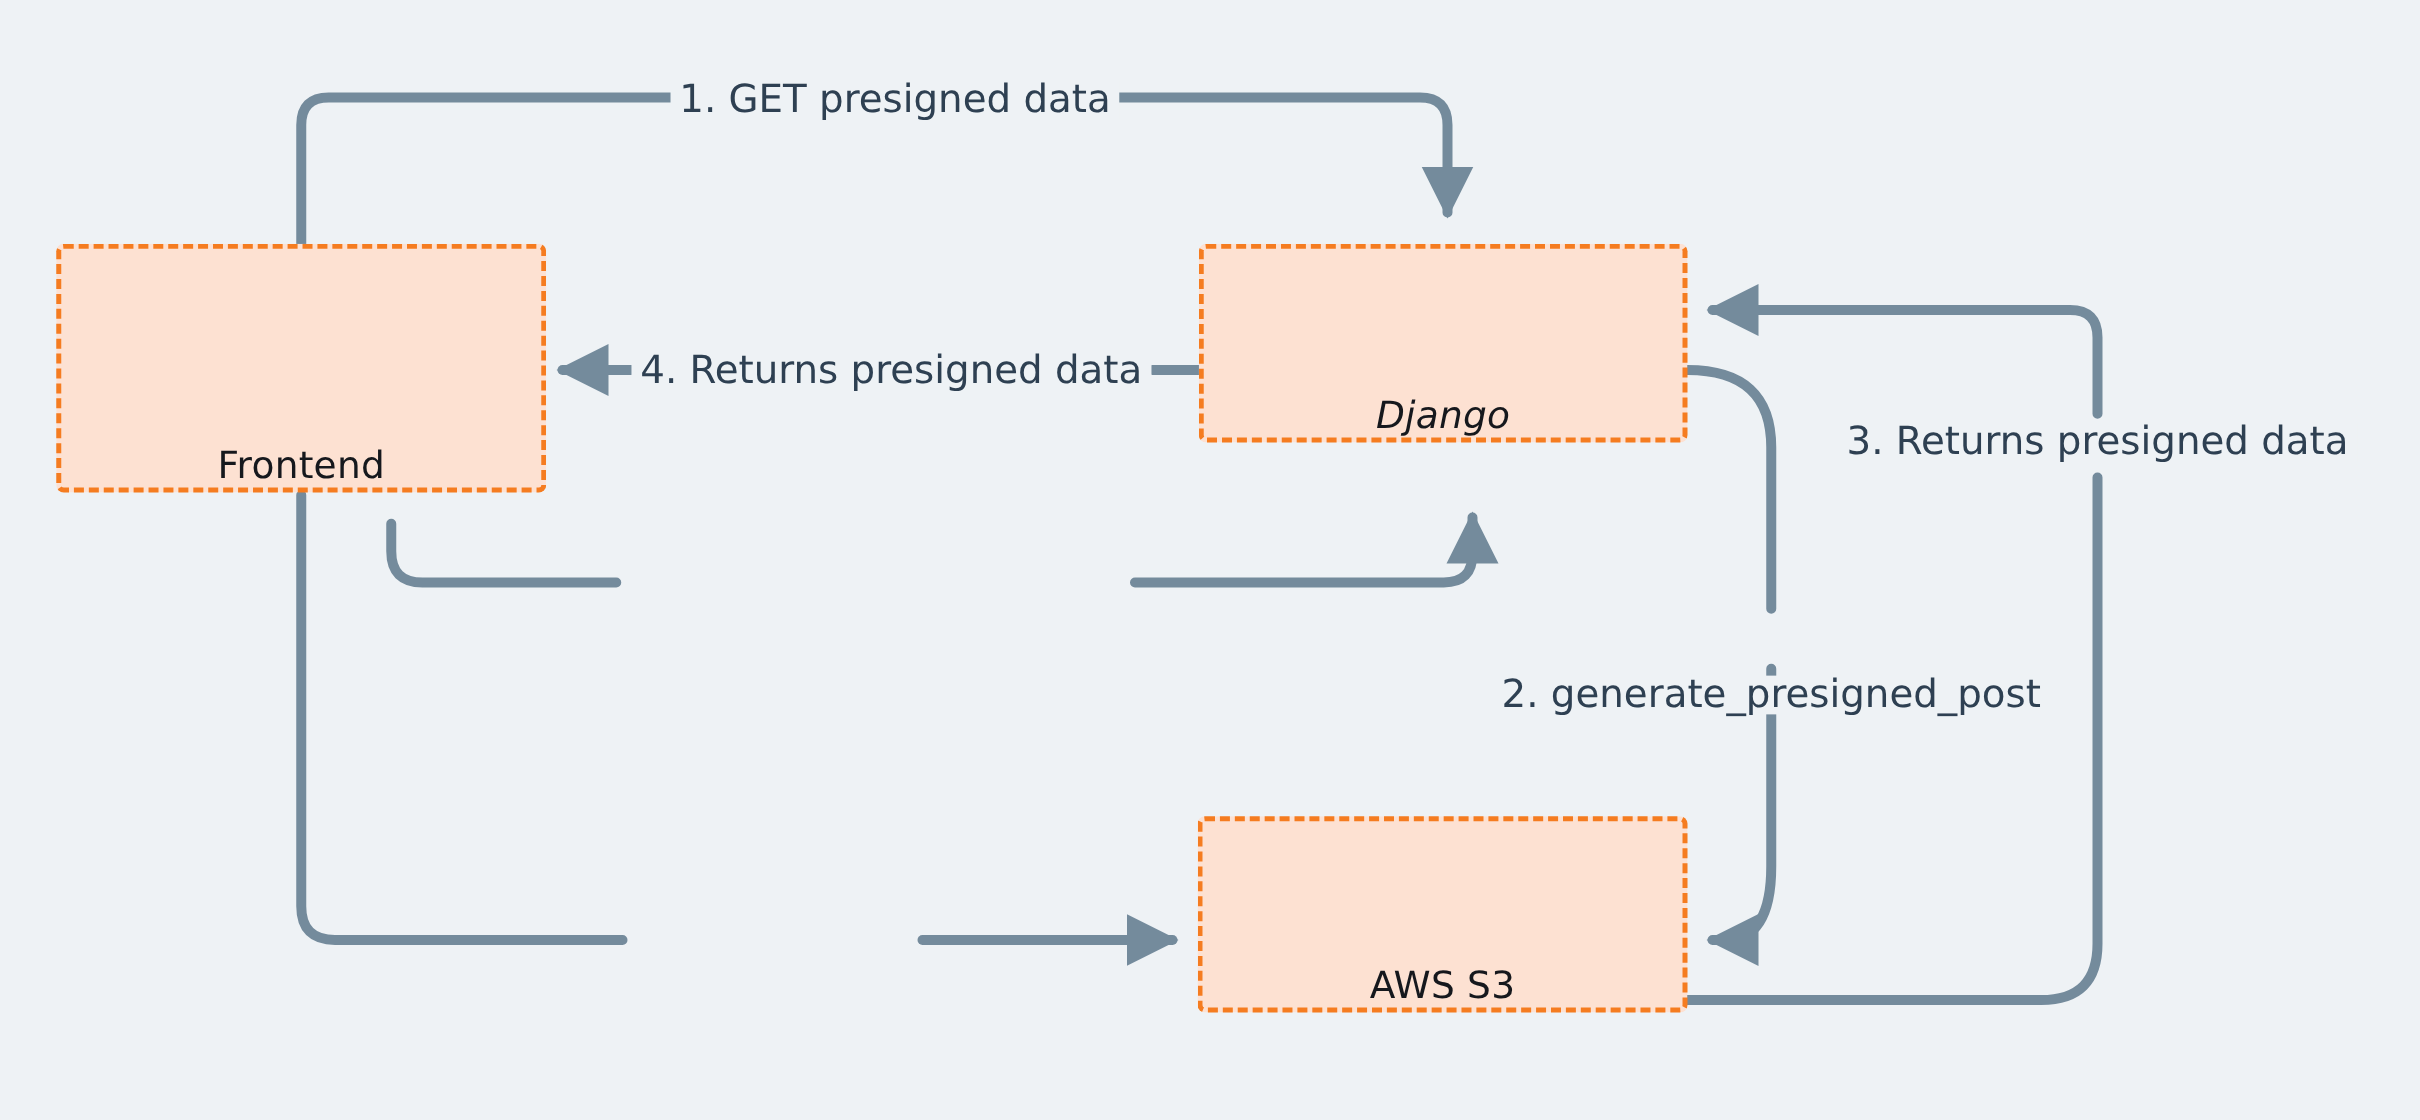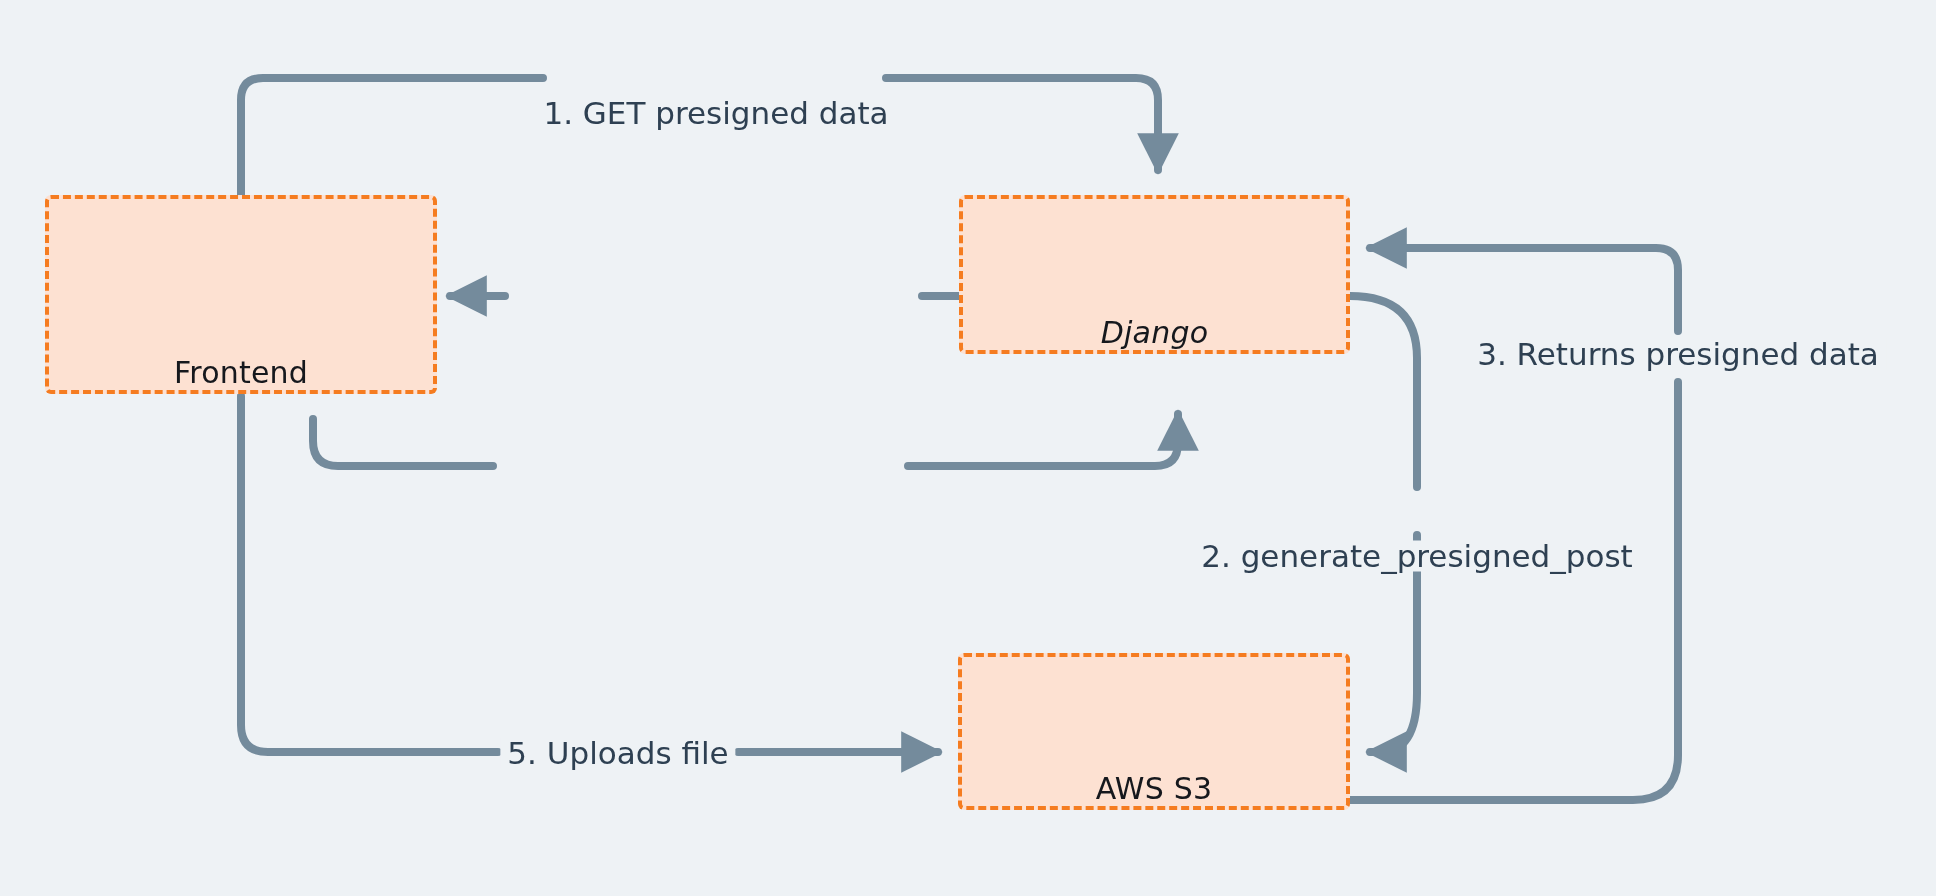--- a/index.html
+++ b/index.html
@@ -73,23 +73,23 @@
   </div>
 
   <div class="node" style="left:959px;top:195px;width:391px;height:159px;font-style:italic;">
     <span>Django</span>
   </div>
 
   <div class="node" style="left:958px;top:653px;width:392px;height:157px;">
     <span>AWS S3</span>
   </div>
 
-  <div class="edge-label" style="left:716px;top:80px;margin-top:33px;">1. GET presigned data</div>
+  <div class="edge-label" style="left:716px;top:80px;">1. GET presigned data</div>
 
   <div class="edge-label" style="left:1417px;top:511px;margin-top:45px;">2. generate_presigned_post</div>
 
   <div class="edge-label" style="left:1678px;top:354px;text-align:right;">3. Returns presigned data</div>
 
+  <div class="edge-label" style="left:713px;top:297px;">4. Returns presigned data</div>
 
-  <div class="edge-label" style="left:618px;top:753px;">5. Uploads file</div>
 
 
 </div>
 
 </body></html>

